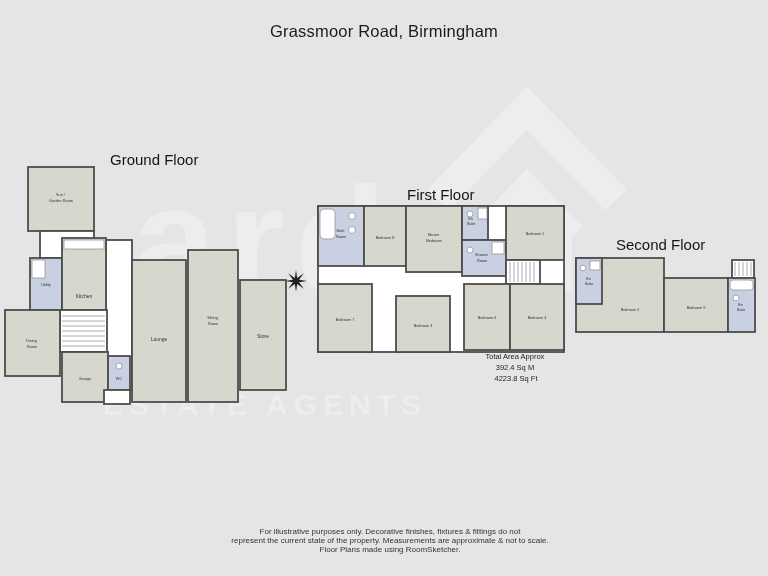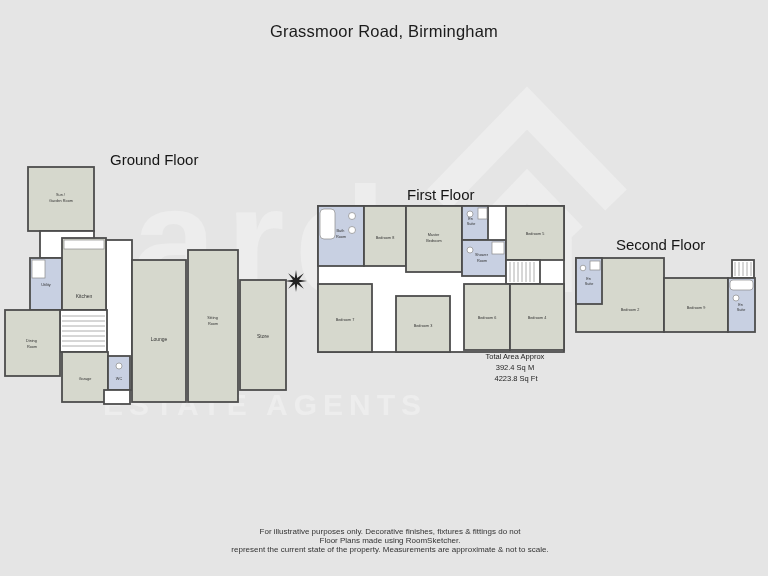--- a/index.html
+++ b/index.html
@@ -177,17 +177,17 @@
       <text class="room-label room-label-xs" x="696" y="309">Bedroom 9</text>
       <text class="room-label room-label-xs">
         <tspan x="741" y="306">En</tspan>
         <tspan x="741" y="311">Suite</tspan>
       </text>
     </g>
   </svg>
 
   <div id="footer">
     <div>For illustrative purposes only. Decorative finishes, fixtures &amp; fittings do not</div>
+    <div>represent the current state of the property. Measurements are approximate &amp; not to scale.</div>
     <div>Floor Plans made using RoomSketcher.</div>
-    <div>represent the current state of the property. Measurements are approximate &amp; not to scale.</div>
   </div>
 
 </div>
 
 </body></html>

